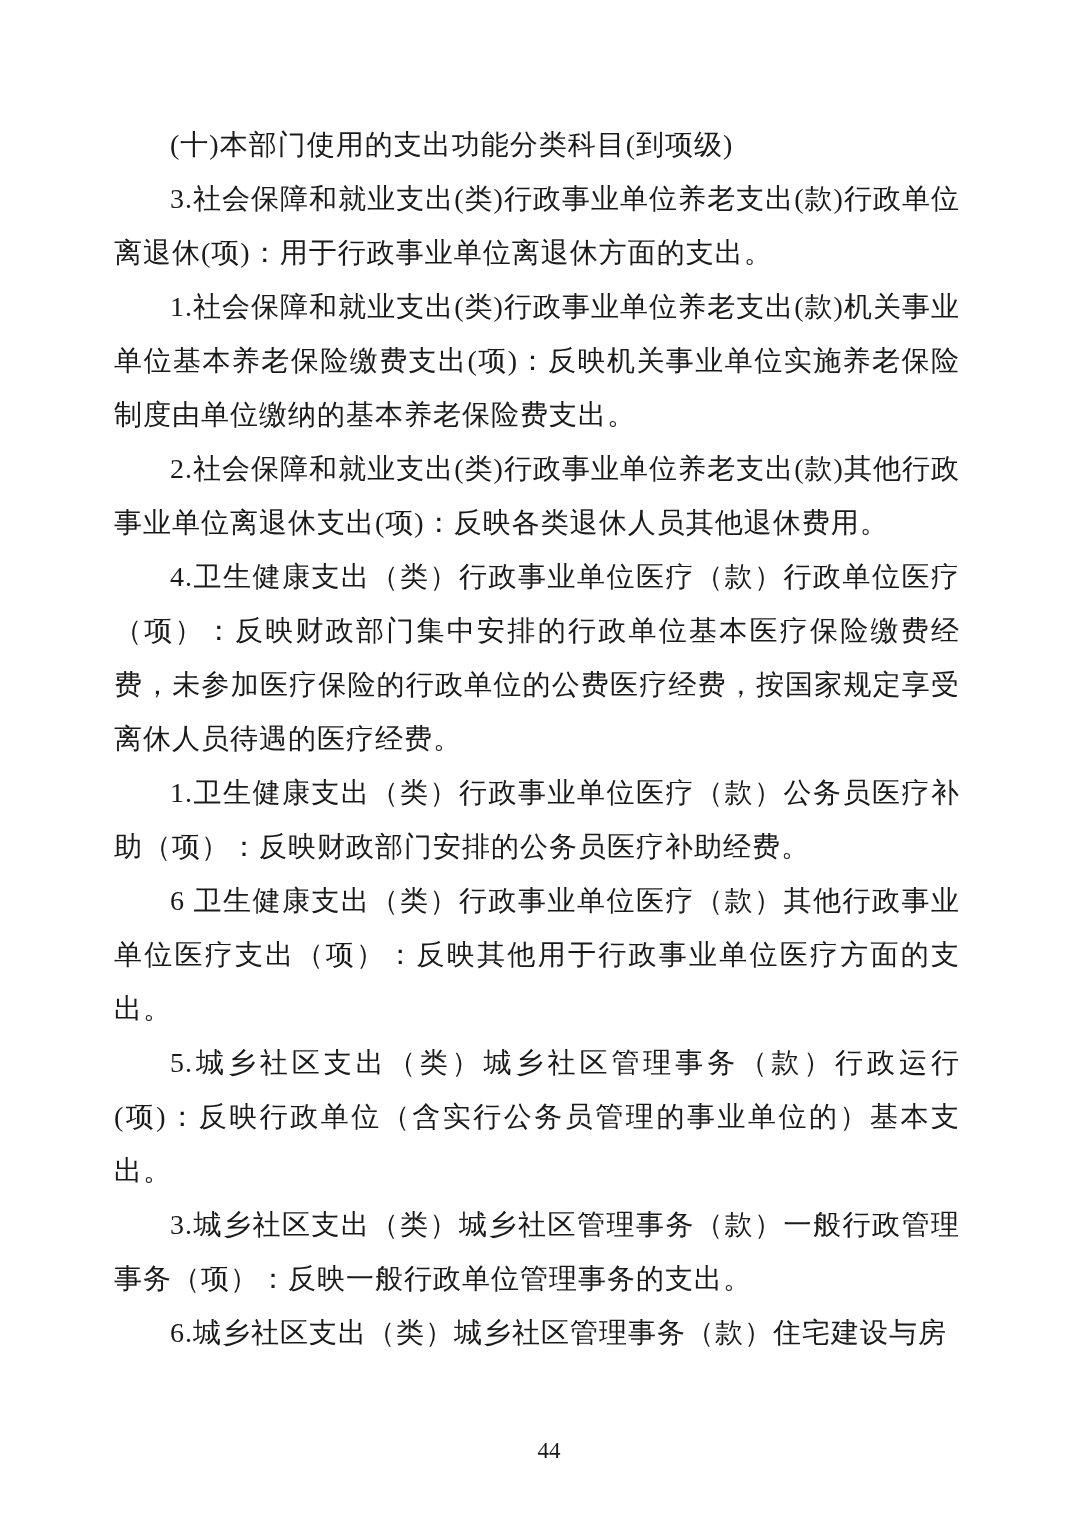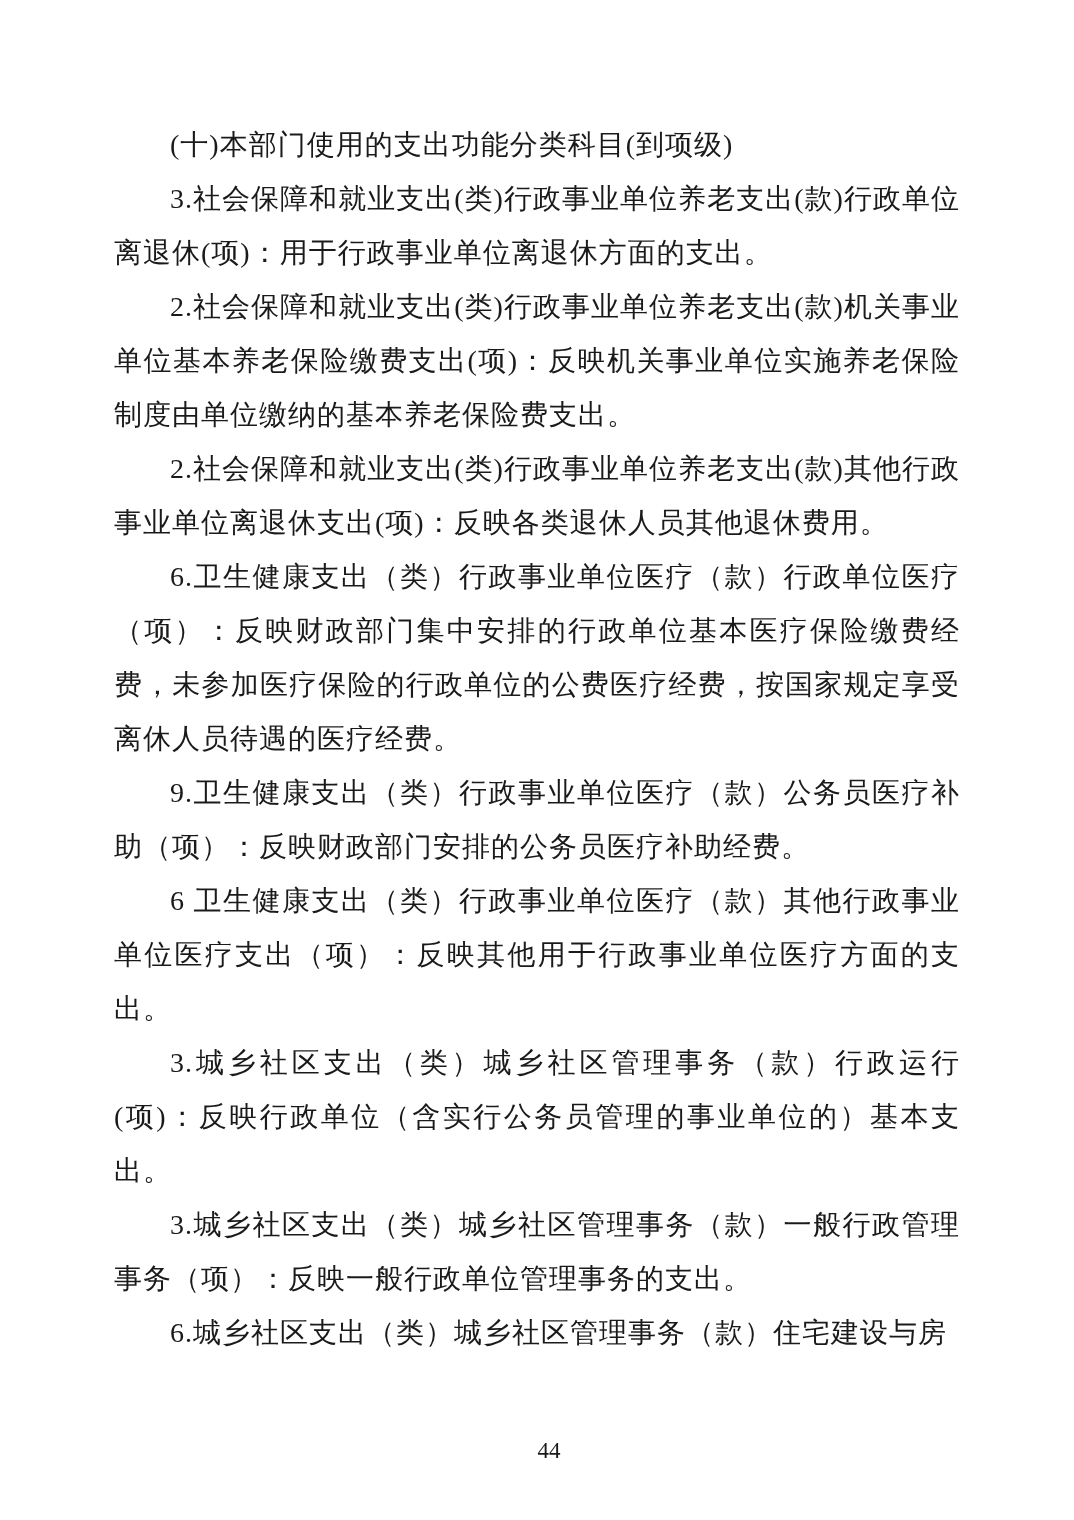--- a/index.html
+++ b/index.html
@@ -42,23 +42,23 @@
     font-family: "Liberation Serif", "DejaVu Serif", serif;
   }
 </style>
 </head>
 <body>
 
 <div class="page">
   <div class="content">
     <p>(十)本部门使用的支出功能分类科目(到项级)</p>
     <p>3.社会保障和就业支出(类)行政事业单位养老支出(款)行政单位离退休(项)：用于行政事业单位离退休方面的支出。</p>
-    <p>2.社会保障和就业支出(类)行政事业单位养老支出(款)机关事业单位基本养老保险缴费支出(项)：反映机关事业单位实施养老保险制度由单位缴纳的基本养老保险费支出。</p>
+    <p>1.社会保障和就业支出(类)行政事业单位养老支出(款)机关事业单位基本养老保险缴费支出(项)：反映机关事业单位实施养老保险制度由单位缴纳的基本养老保险费支出。</p>
     <p>2.社会保障和就业支出(类)行政事业单位养老支出(款)其他行政事业单位离退休支出(项)：反映各类退休人员其他退休费用。</p>
-    <p>6.卫生健康支出（类）行政事业单位医疗（款）行政单位医疗（项）：反映财政部门集中安排的行政单位基本医疗保险缴费经费，未参加医疗保险的行政单位的公费医疗经费，按国家规定享受离休人员待遇的医疗经费。</p>
-    <p>9.卫生健康支出（类）行政事业单位医疗（款）公务员医疗补助（项）：反映财政部门安排的公务员医疗补助经费。</p>
+    <p>4.卫生健康支出（类）行政事业单位医疗（款）行政单位医疗（项）：反映财政部门集中安排的行政单位基本医疗保险缴费经费，未参加医疗保险的行政单位的公费医疗经费，按国家规定享受离休人员待遇的医疗经费。</p>
+    <p>1.卫生健康支出（类）行政事业单位医疗（款）公务员医疗补助（项）：反映财政部门安排的公务员医疗补助经费。</p>
     <p>6 卫生健康支出（类）行政事业单位医疗（款）其他行政事业单位医疗支出（项）：反映其他用于行政事业单位医疗方面的支出。</p>
-    <p>3.城乡社区支出（类）城乡社区管理事务（款）行政运行(项)：反映行政单位（含实行公务员管理的事业单位的）基本支出。</p>
+    <p>5.城乡社区支出（类）城乡社区管理事务（款）行政运行(项)：反映行政单位（含实行公务员管理的事业单位的）基本支出。</p>
     <p>3.城乡社区支出（类）城乡社区管理事务（款）一般行政管理事务（项）：反映一般行政单位管理事务的支出。</p>
     <p>6.城乡社区支出（类）城乡社区管理事务（款）住宅建设与房</p>
   </div>
   <div class="footer-pagenum">44</div>
 </div>
 
 </body></html>

